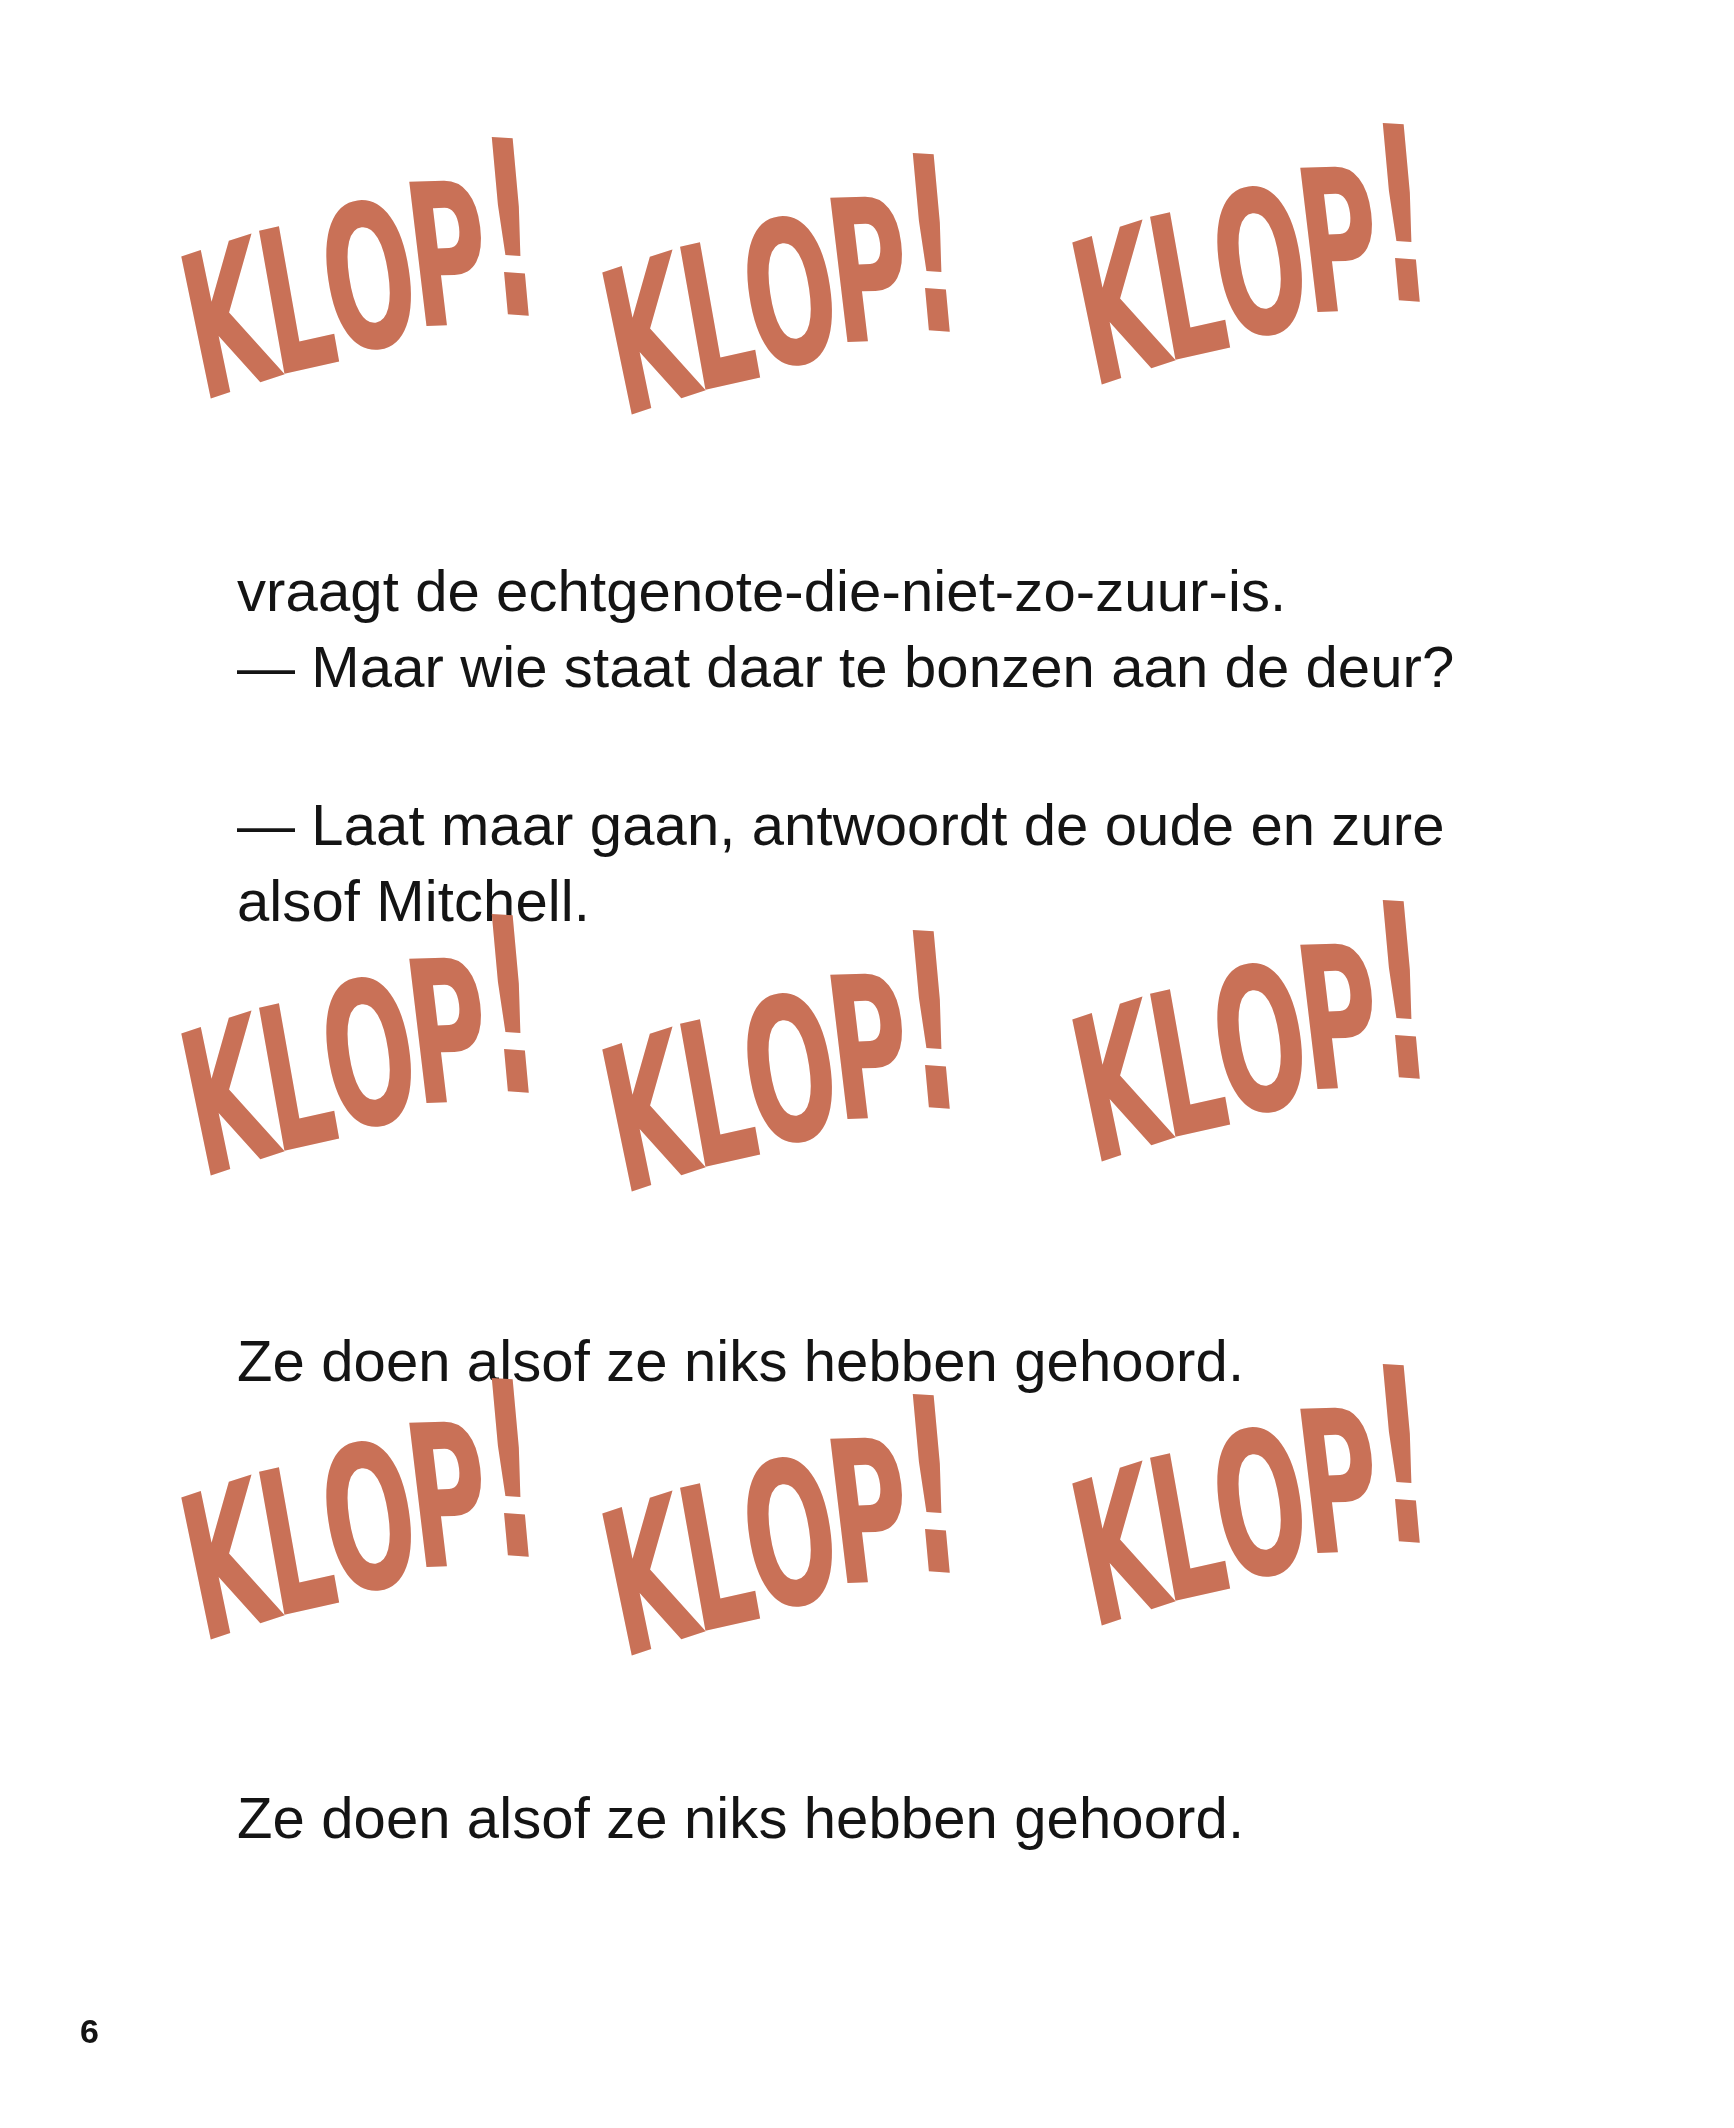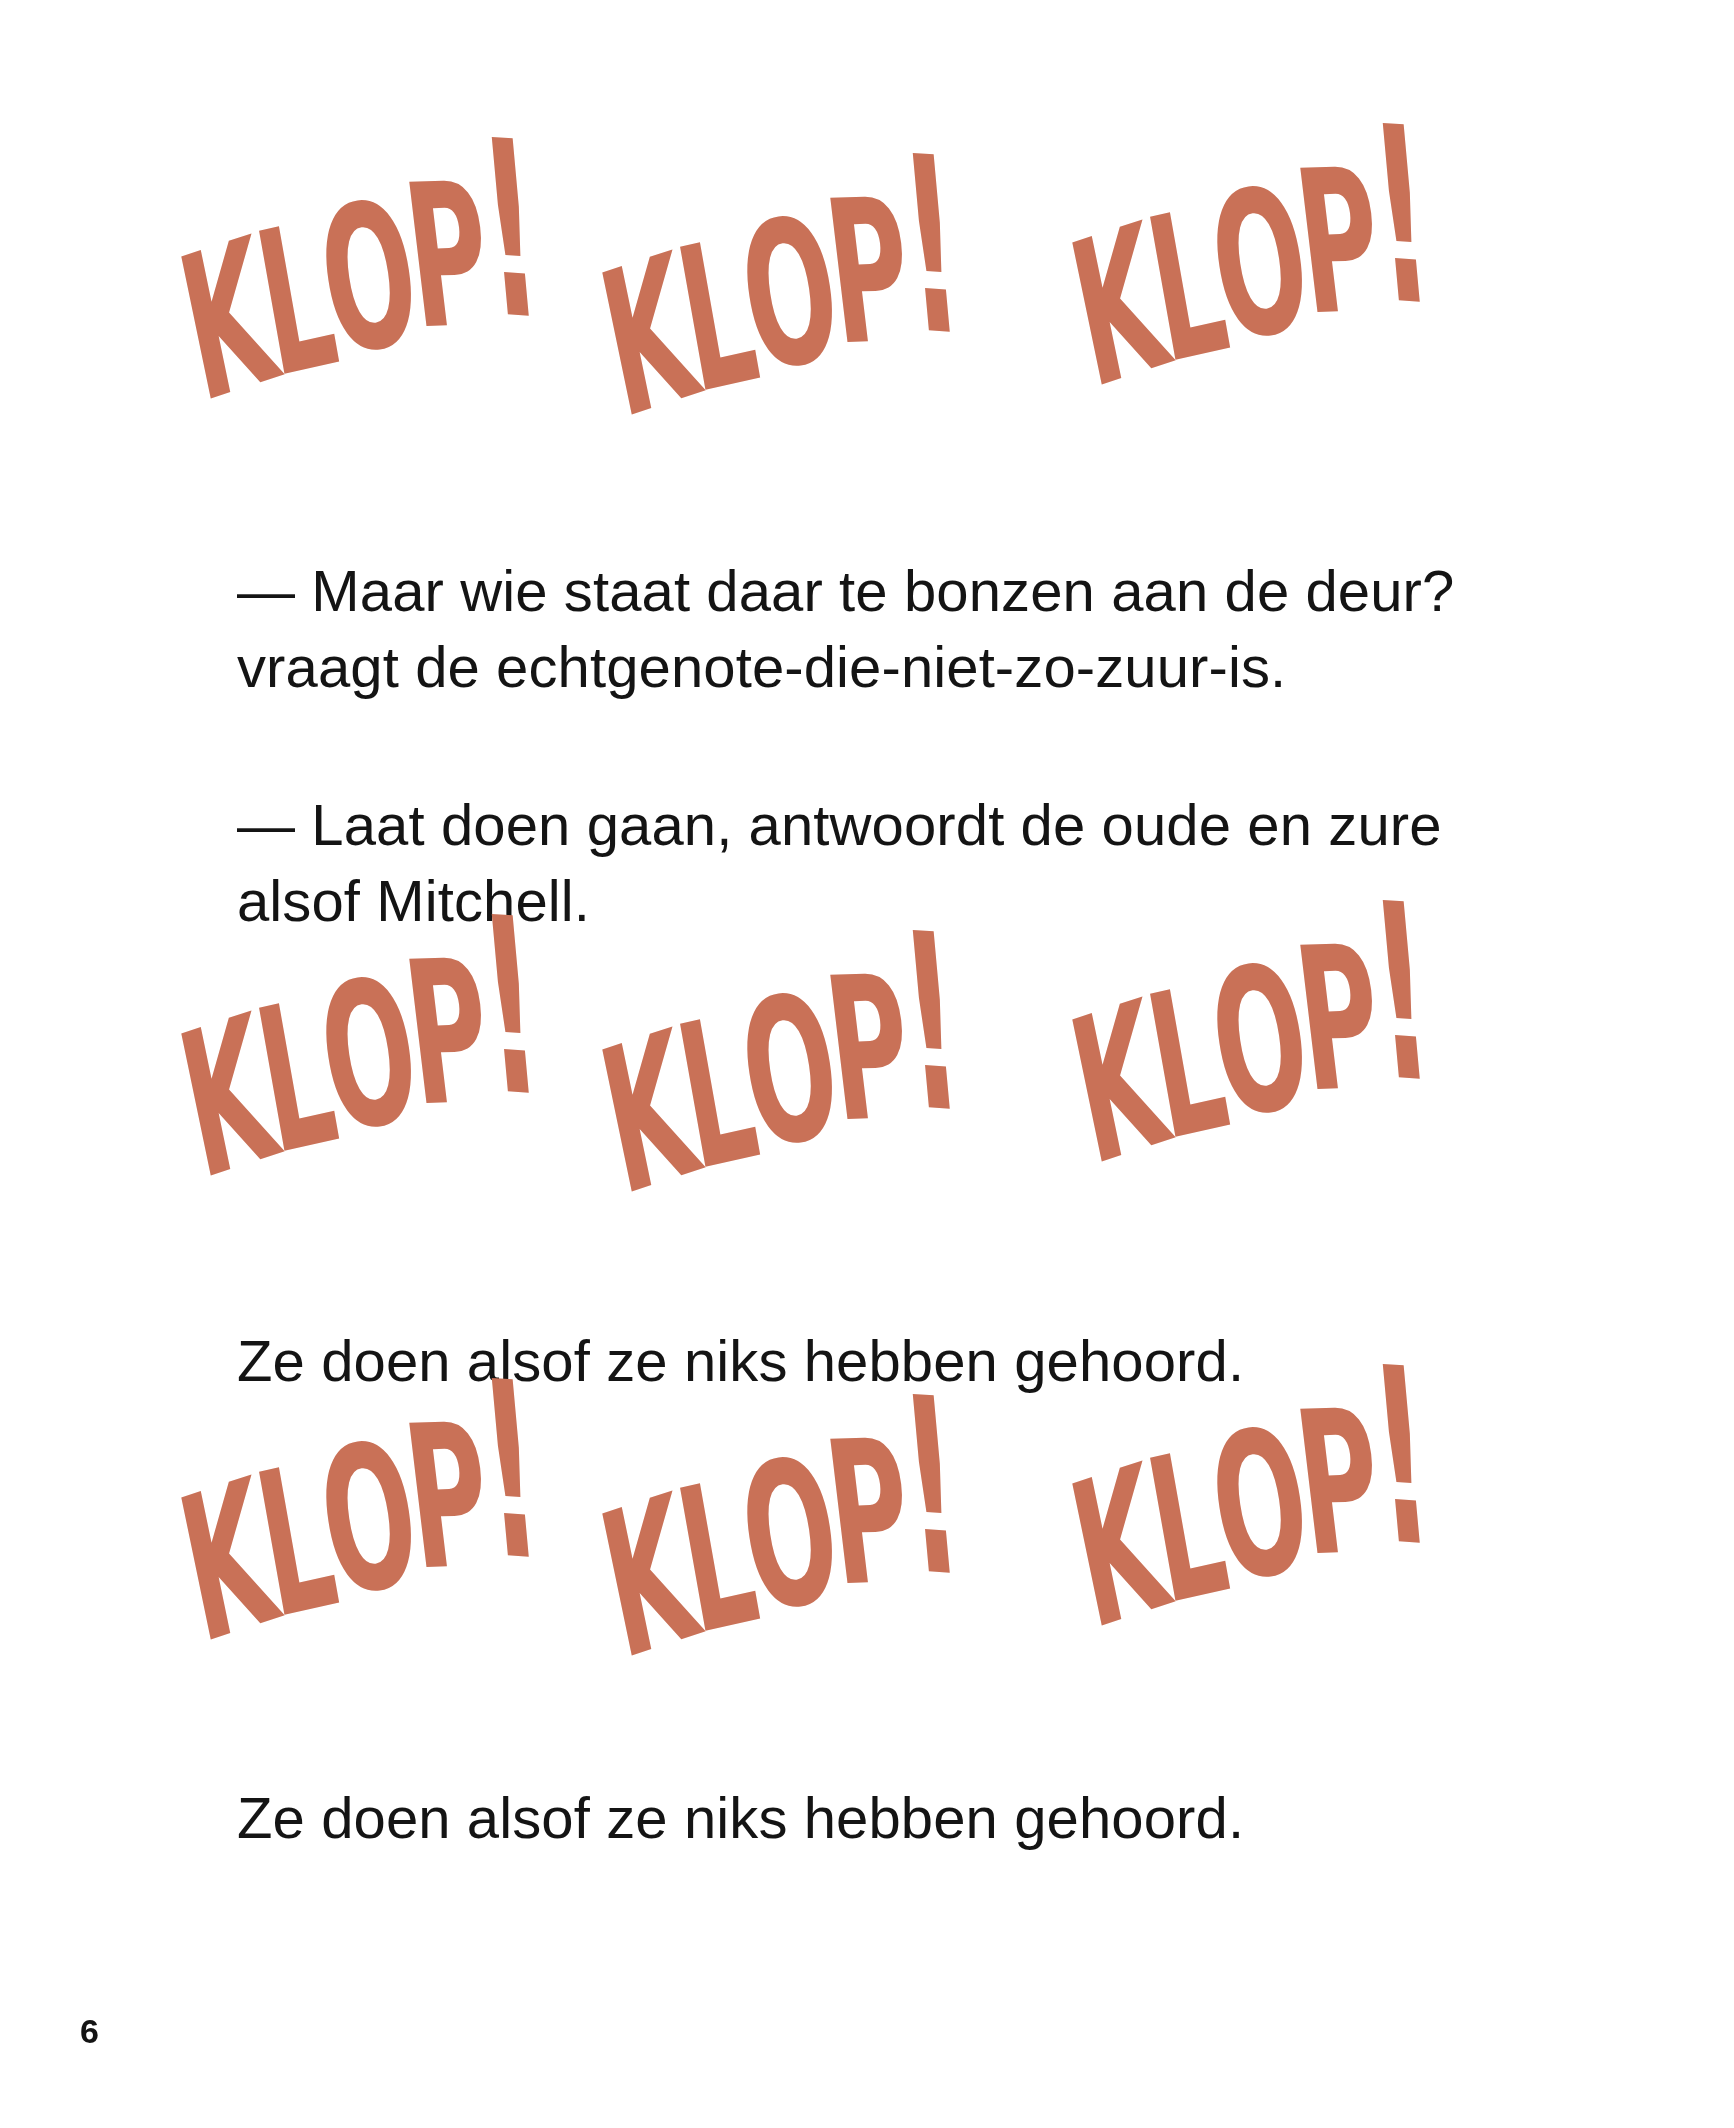--- a/index.html
+++ b/index.html
@@ -85,26 +85,26 @@
 
 <div class="page">
 
   <div class="klop-row r1">
     <span class="klop-word kw0"><span class="ch ch0">K</span><span class="ch ch1">L</span><span class="ch ch2">O</span><span class="ch ch3">P</span><span class="ch ch4">!</span></span>
     <span class="klop-word kw1"><span class="ch ch0">K</span><span class="ch ch1">L</span><span class="ch ch2">O</span><span class="ch ch3">P</span><span class="ch ch4">!</span></span>
     <span class="klop-word kw2"><span class="ch ch0">K</span><span class="ch ch1">L</span><span class="ch ch2">O</span><span class="ch ch3">P</span><span class="ch ch4">!</span></span>
   </div>
 
   <p class="bodytext p1">
+    <span class="line">vraagt de echtgenote-die-niet-zo-zuur-is.</span>
     <span class="line">— Maar wie staat daar te bonzen aan de deur?</span>
-    <span class="line">vraagt de echtgenote-die-niet-zo-zuur-is.</span>
   </p>
 
   <p class="bodytext p2">
-    <span class="line">— Laat doen gaan, antwoordt de oude en zure</span>
+    <span class="line">— Laat maar gaan, antwoordt de oude en zure</span>
     <span class="line">alsof Mitchell.</span>
   </p>
 
   <div class="klop-row r2">
     <span class="klop-word kw0"><span class="ch ch0">K</span><span class="ch ch1">L</span><span class="ch ch2">O</span><span class="ch ch3">P</span><span class="ch ch4">!</span></span>
     <span class="klop-word kw1"><span class="ch ch0">K</span><span class="ch ch1">L</span><span class="ch ch2">O</span><span class="ch ch3">P</span><span class="ch ch4">!</span></span>
     <span class="klop-word kw2"><span class="ch ch0">K</span><span class="ch ch1">L</span><span class="ch ch2">O</span><span class="ch ch3">P</span><span class="ch ch4">!</span></span>
   </div>
 
   <p class="bodytext n1">Ze doen alsof ze niks hebben gehoord.</p>

